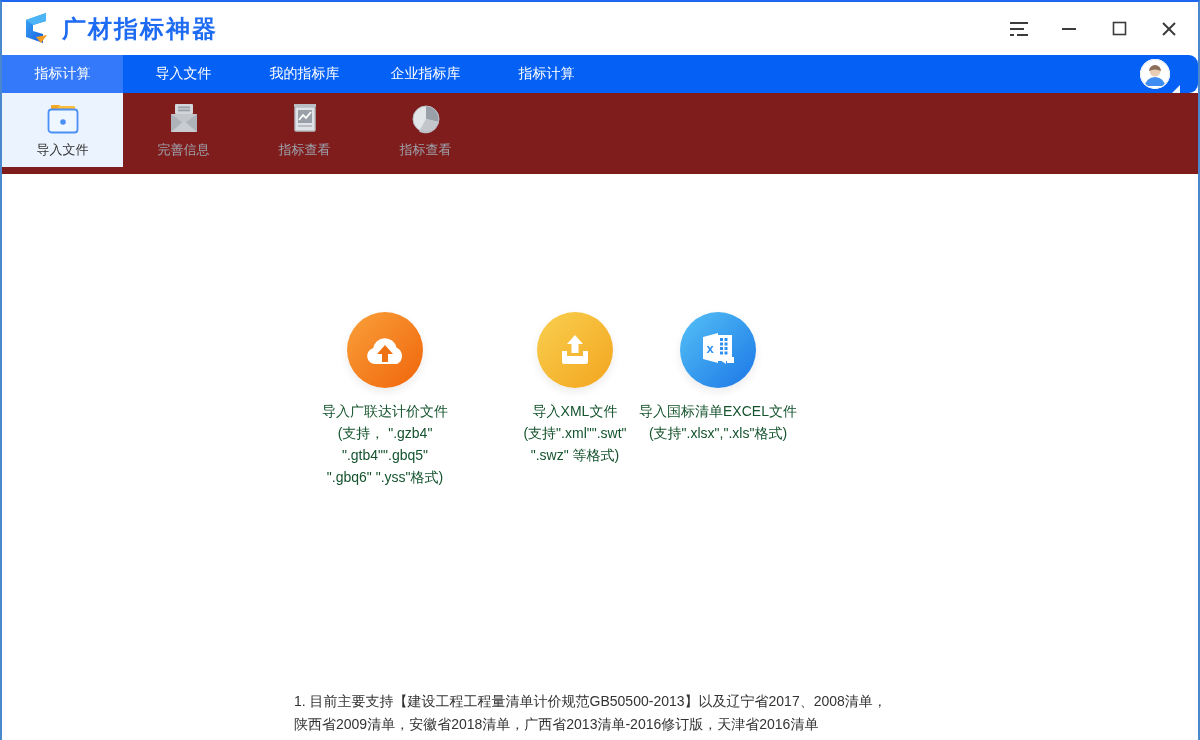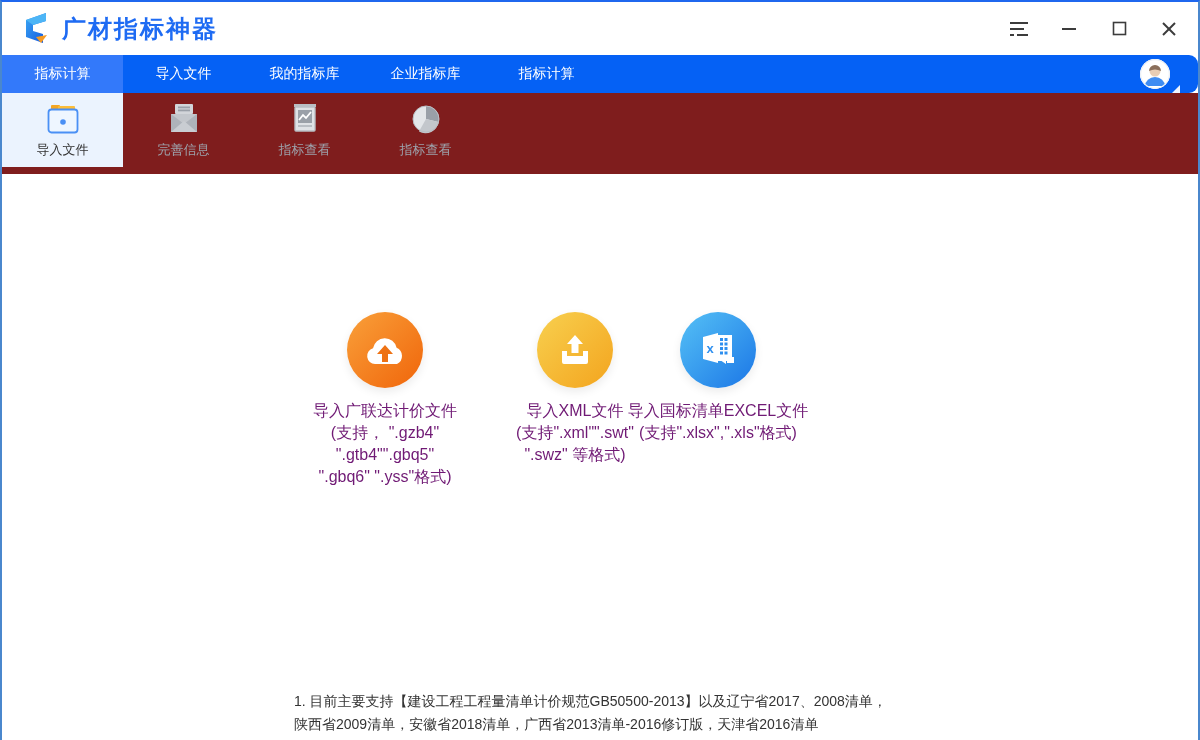--- a/index.html
+++ b/index.html
@@ -29,21 +29,21 @@
   .step-label { font-size:13px; color:#9da3ac; }
   .step.active .step-label { color:#333; }
 
   
   .content { position:relative; height:570px; background:#fff; }
   .import-option { position:absolute; text-align:center; cursor:pointer; }
   .big-circle { width:76px; height:76px; border-radius:50%; margin:0 auto 12px auto; display:flex; align-items:center; justify-content:center; box-shadow:0 4px 10px rgba(0,0,0,0.08); }
   .circle-orange { background:linear-gradient(135deg,#f9a03a 0%,#f0650a 100%); }
   .circle-yellow { background:linear-gradient(135deg,#f8d04f 0%,#f3a41e 100%); }
   .circle-blue   { background:linear-gradient(135deg,#55c1f6 0%,#1b76e6 100%); }
-  .opt-line { font-size:16px; color:#701a75; line-height:22px; }
+  .opt-line { font-size:14px; color:#14532d; line-height:22px; }
 
   .notes { position:absolute; left:292px; top:516px; width:630px; font-size:14px; color:#333; line-height:23px; }
 
   svg { display:block; }
 </style>
 </head>
 <body>
 
 <div class="window">
 

